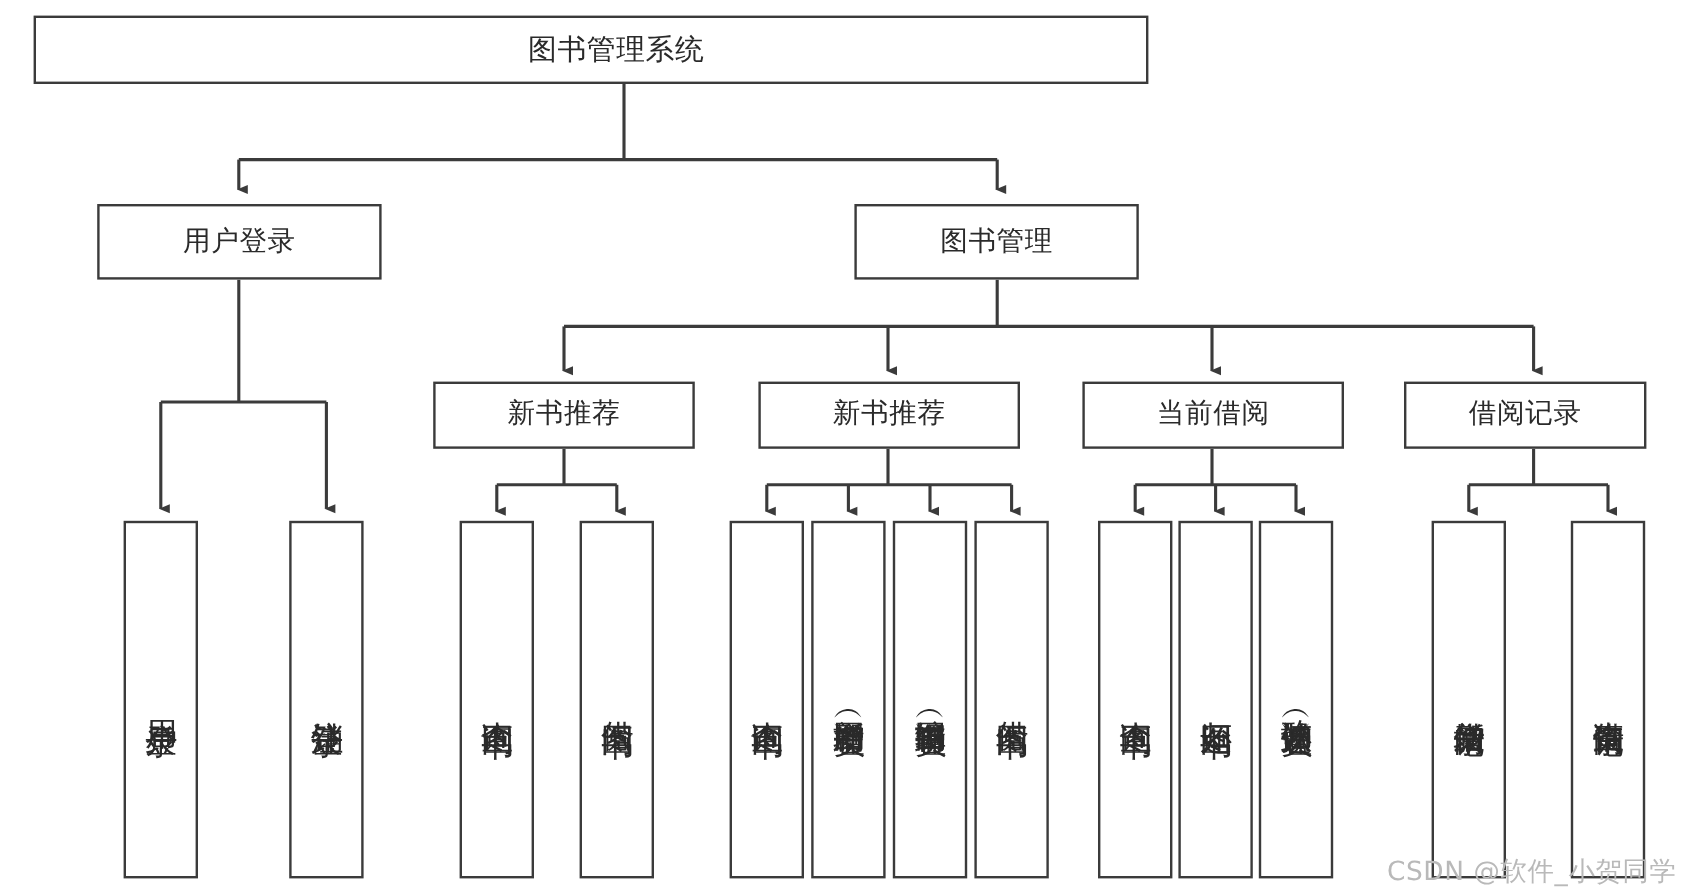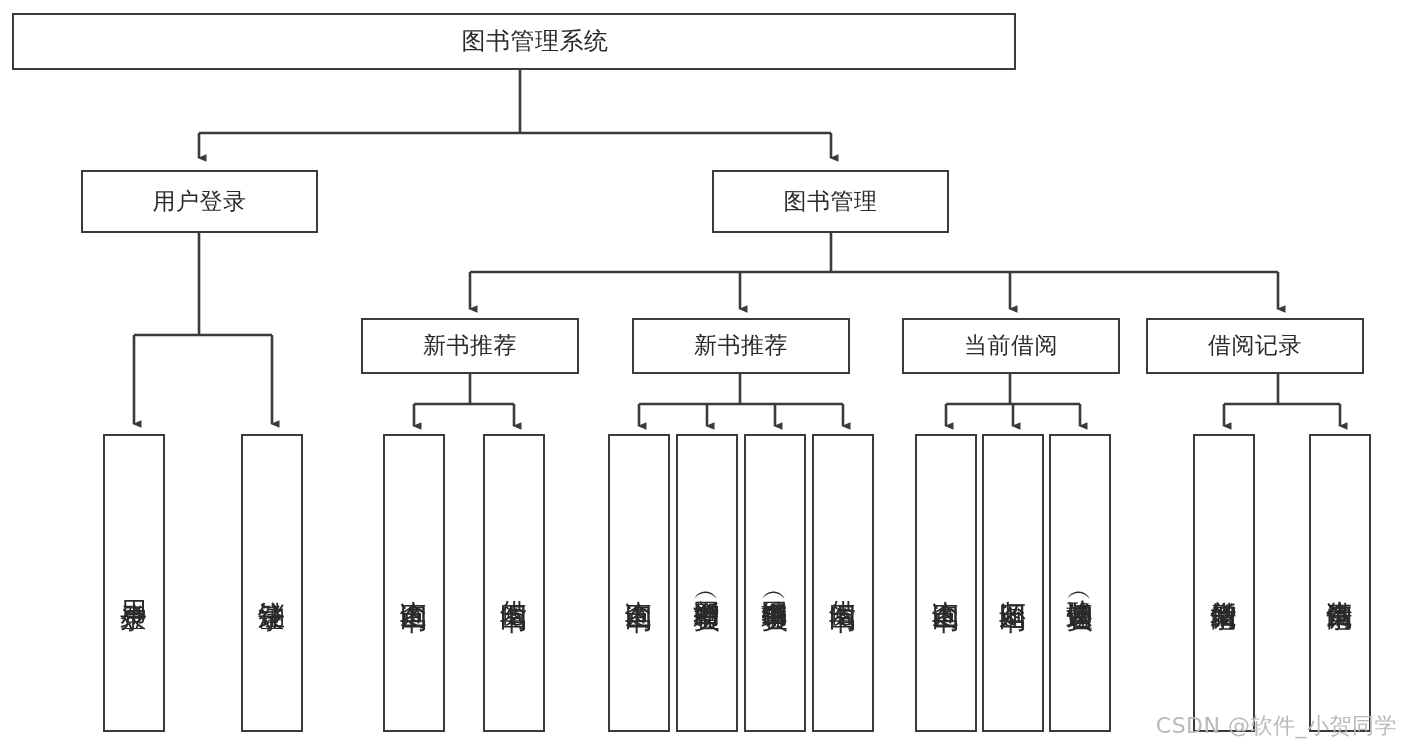--- a/index.html
+++ b/index.html
@@ -124,41 +124,41 @@
       <path d="M 1080 404 L 1080 426" marker-end="url(#arrow)"></path>
 
       <path d="M 1278 374 L 1278 404"></path>
       <path d="M 1224 404 L 1340 404"></path>
       <path d="M 1224 404 L 1224 426" marker-end="url(#arrow)"></path>
       <path d="M 1340 404 L 1340 426" marker-end="url(#arrow)"></path>
 
     </g>
   </svg>
 
-  <div class="node h root" style="left:12px; top:13px; width:1004px; height:57px;padding-left:42px;">
+  <div class="node h root" style="left:28px; top:13px; width:929px; height:57px;padding-left:42px;">
     <span class="label">图书管理系统</span>
   </div>
 
   <div class="node h" style="left:81px; top:170px; width:237px; height:63px;">
     <span class="label">用户登录</span>
   </div>
   <div class="node h" style="left:361px; top:318px; width:218px; height:56px;">
     <span class="label">新书推荐</span>
   </div>
 
   <div class="node h" style="left:712px; top:170px; width:237px; height:63px;">
     <span class="label">图书管理</span>
   </div>
   <div class="node h" style="left:632px; top:318px; width:218px; height:56px;">
     <span class="label">新书推荐</span>
   </div>
   <div class="node h" style="left:902px; top:318px; width:218px; height:56px;">
     <span class="label">当前借阅</span>
   </div>
-  <div class="node h" style="left:1146px; top:318px; width:218px; height:56px;">
+  <div class="node h" style="left:1170px; top:318px; width:202px; height:56px;">
     <span class="label">借阅记录</span>
   </div>
 
   <div class="node v" style="left:103px; top:434px; width:62px; height:298px;">
     <span class="label">用户登录</span>
   </div>
   <div class="node v" style="left:241px; top:434px; width:62px; height:298px;">
     <span class="label">注销登录</span>
   </div>
 

